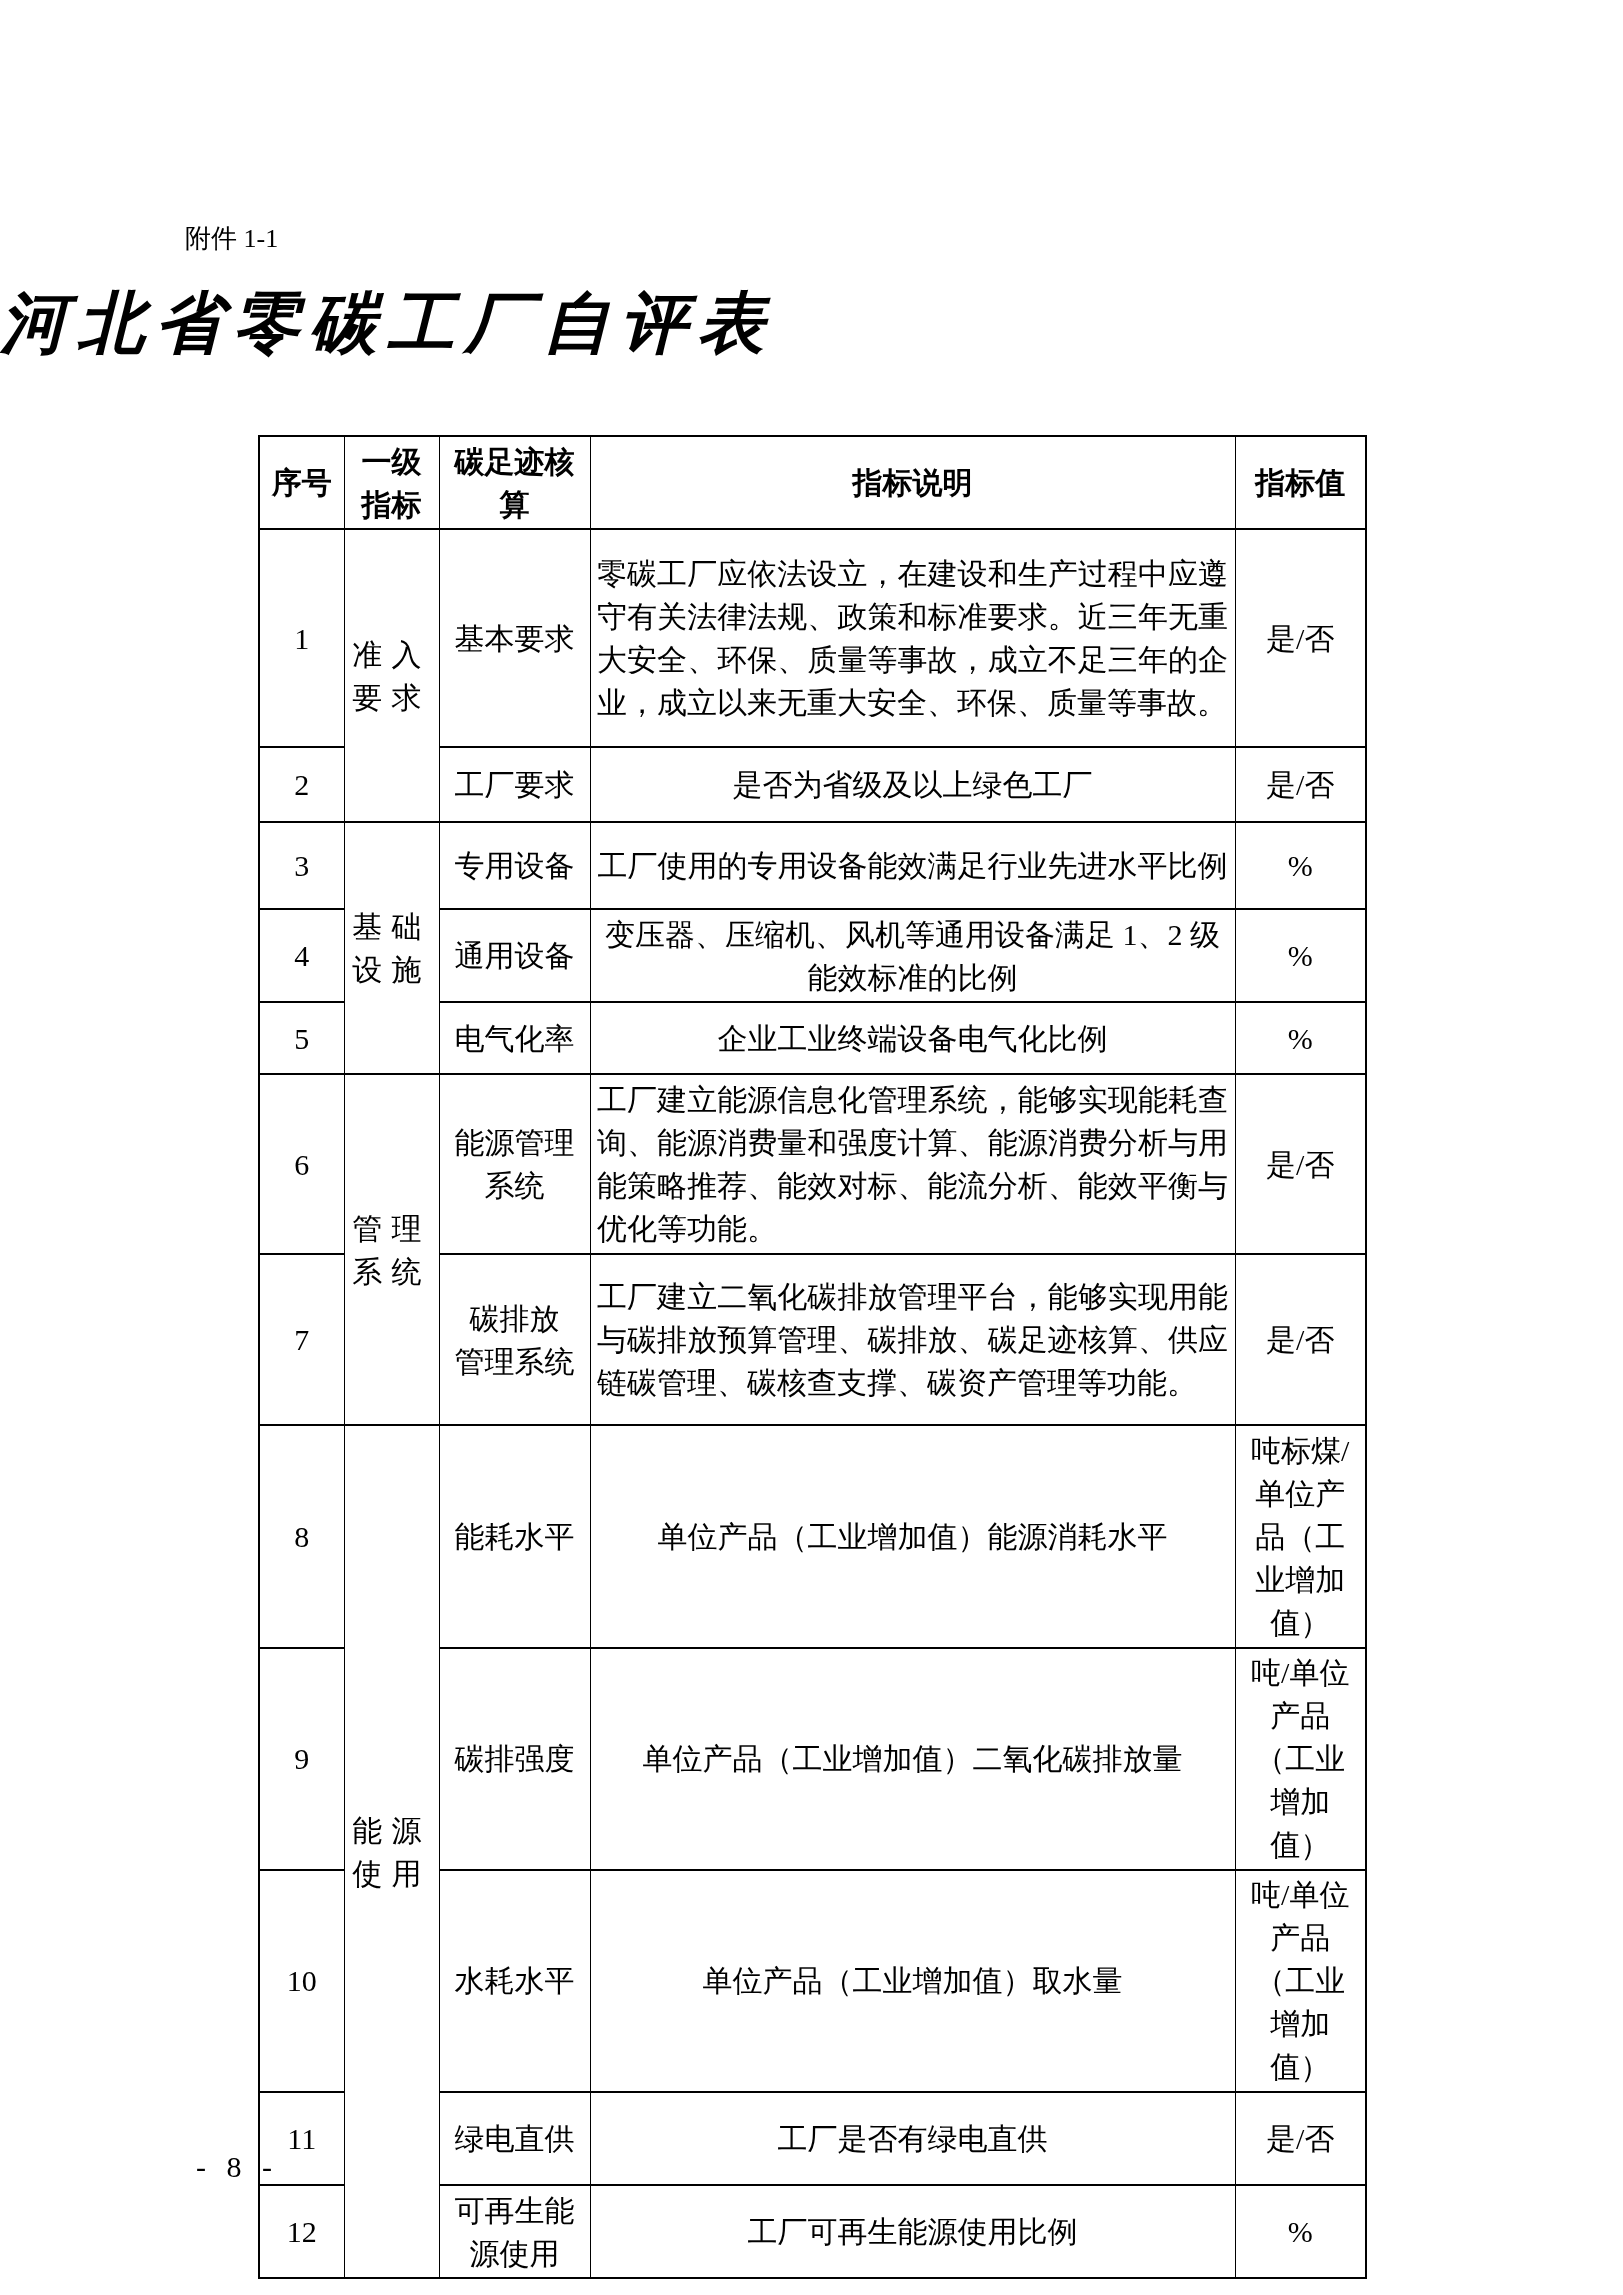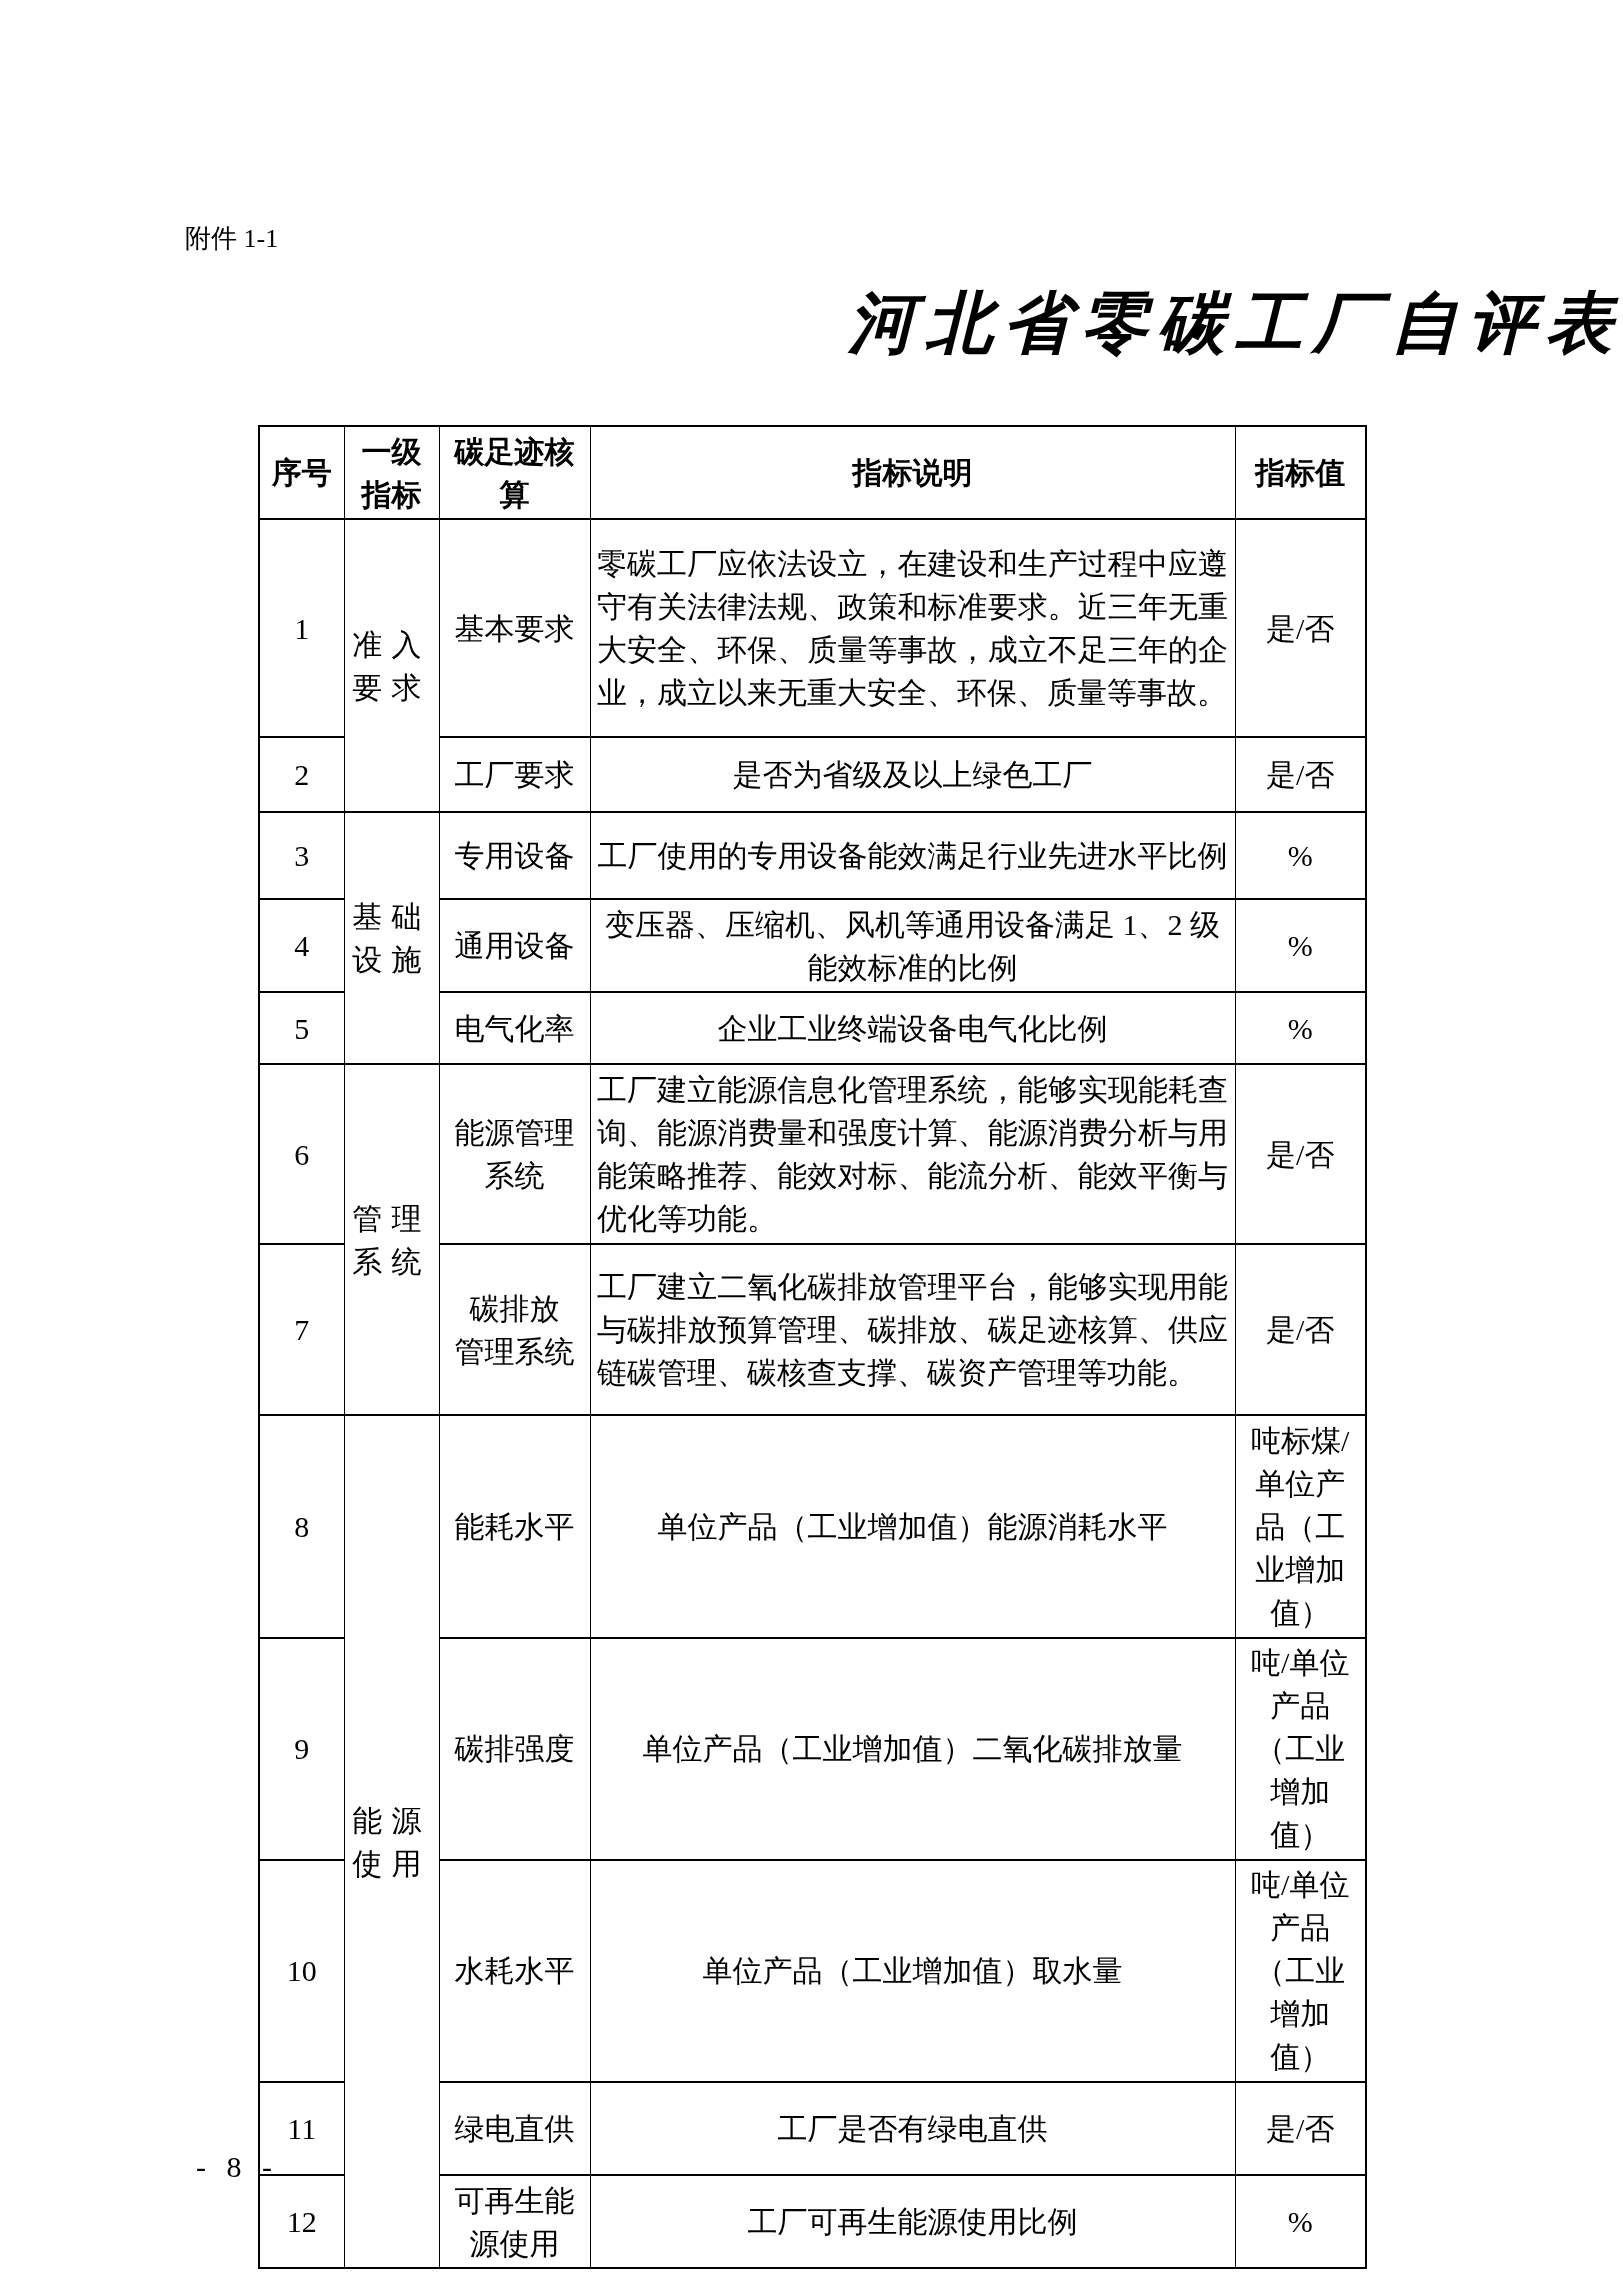--- a/index.html
+++ b/index.html
@@ -10,29 +10,29 @@
     background:#ffffff;
     color:#000;
     font-family:"Liberation Serif","DejaVu Serif",serif;
   }
   .attachment-label{
     position:absolute;left:185px;top:219px;
     font-size:26px;line-height:39px;
   }
   .doc-title{
     position:absolute;left:0;top:274px;width:100%;
-    text-align:right;
+    text-align:left;
     font-family:cursive;
     font-style:italic;
     font-weight:bold;
     font-size:67px;line-height:98px;
     letter-spacing:10.5px;
   }
   table.assessment{
-    position:absolute;left:258px;top:425px;
+    position:absolute;left:258px;top:435px;
     width:1106px;
     border-collapse:collapse;
     table-layout:fixed;
     border:2px solid #000;
   }
   .assessment th,.assessment td{
     border:1.3px solid #000;
     border-top-width:2px;
     border-bottom-width:2px;
     vertical-align:middle;

